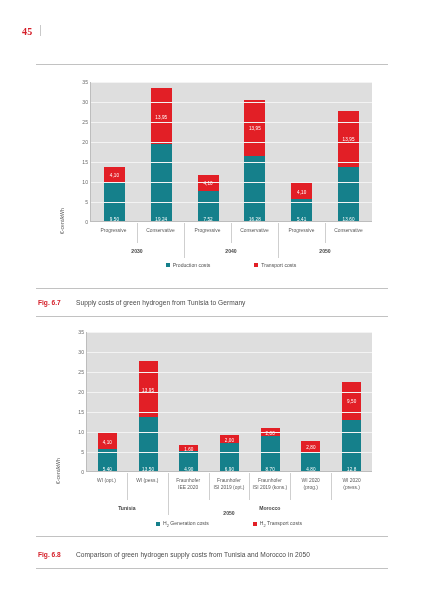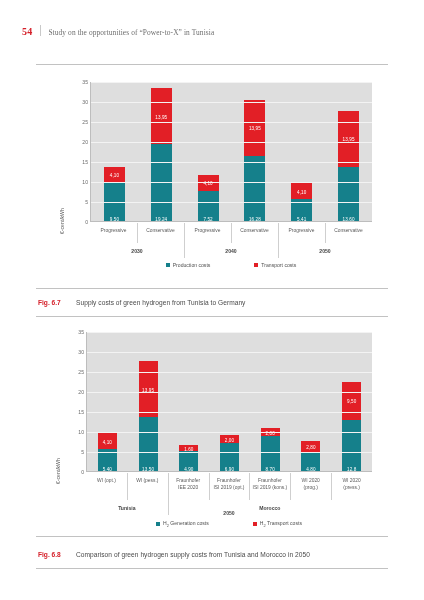--- a/index.html
+++ b/index.html
@@ -108,23 +108,22 @@
   .swatch.trn { background:#e21f26; }
   .legend-label { font-size:5.1px; color:#4f4f4f; white-space:nowrap; }
   .legend-label sub { font-size:3.9px; }
 </style>
 </head>
 <body>
 
 <div class="page">
 
   <div class="header">
-    <div class="folio">54</div>
+    <div class="folio">45</div>
     <div class="folio-rule"></div>
-    <div class="header-title">Study on the opportunities of “Power-to-X” in Tunisia</div>
   </div>
 
   <div class="rule r1"></div>
   <div class="rule r2"></div>
   <div class="rule r3"></div>
   <div class="rule r4"></div>
   <div class="rule r5"></div>
 
   <div class="chart top" id="chart-1">
     <div class="ylabel">€-cent/kWh</div>

